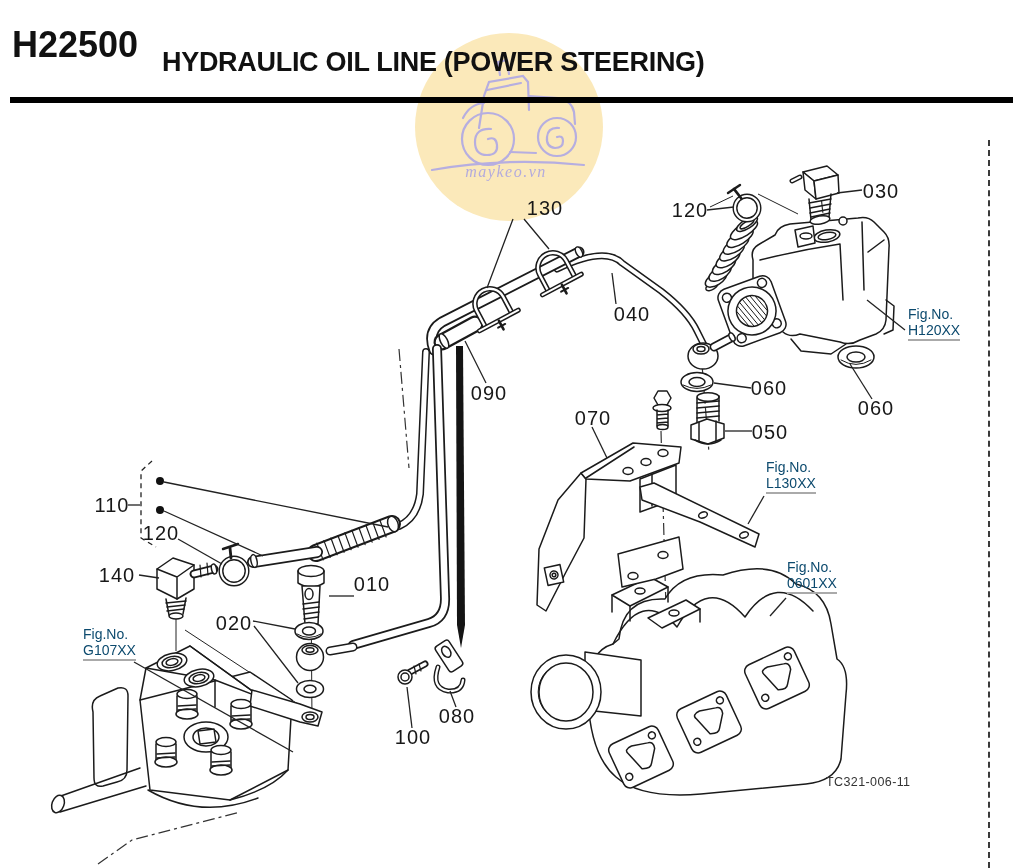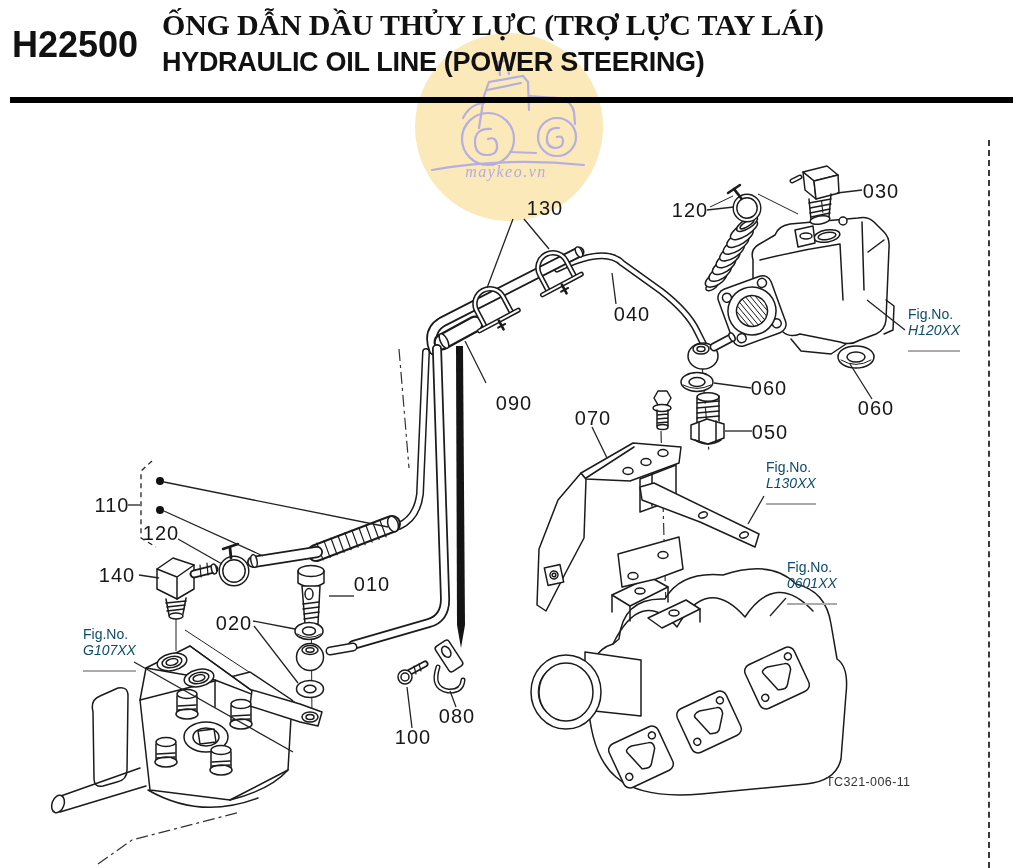--- a/index.html
+++ b/index.html
@@ -8,21 +8,21 @@
   .wm-circle{position:absolute;left:415px;top:33px;width:188px;height:188px;border-radius:50%;
              background:#fbe9ba;z-index:0;}
   svg.art{position:absolute;left:0;top:0;z-index:1;}
   .txt{position:absolute;z-index:2;white-space:nowrap;}
   .hdr-code{left:12px;top:24px;font-size:36px;font-weight:bold;letter-spacing:0px;}
   .hdr-vi{left:162px;top:8px;font-family:"Liberation Serif",serif;font-weight:bold;font-size:30px;letter-spacing:-0.2px;}
   .hdr-en{left:162px;top:47px;font-weight:bold;font-size:27px;letter-spacing:-0.3px;}
   .rule{position:absolute;left:10px;top:97px;width:1003px;height:6px;background:#000;z-index:2;}
   .callout{transform:translate(-50%,-50%);font-size:20px;letter-spacing:1px;color:#181818;}
   .fig{font-size:14px;line-height:16px;color:#0c4a6e;}
-  .fig .code-u{display:inline-block;border-bottom:2px solid #aaa;padding-bottom:12px;font-style:italic;}
+  .fig .code-u{display:inline-block;border-bottom:2px solid #aaa;padding-bottom:1px;}
   .tc{font-size:12.5px;color:#333;letter-spacing:0.4px;}
   .wm-text{transform:translate(-50%,-50%);font-family:"Liberation Serif",serif;font-style:italic;
            font-size:16px;color:#b3abdd;letter-spacing:1.5px;}
   .dash-border{position:absolute;left:988px;top:140px;height:728px;width:0;
                border-left:2.5px dashed #3a3a3a;z-index:2;}
 </style>
 </head>
 <body>
 
 <div class="page">
@@ -398,31 +398,30 @@
       <path d="M164,482 L388,527 M164,511 L263,556"></path>
       <path d="M152,461 L141,471 L141,538 L156,547" stroke-dasharray="5 4"></path>
     </g>
     <g fill="#111" stroke="none">
       <circle cx="160" cy="481" r="4"></circle>
         <circle cx="160" cy="510" r="4"></circle>
     </g>
   </svg>
 
   <span class="txt hdr-code">H22500</span>
-  <span class="txt hdr-vi">ỐNG DẪN DẦU THỦY LỰC (TRỢ LỰC TAY LÁI)</span>
   <span class="txt hdr-en">HYDRAULIC OIL LINE (POWER STEERING)</span>
   <div class="rule"></div>
 
   <span class="txt wm-text" style="left:506px;top:172px;">maykeo.vn</span>
 
   <span class="txt callout" style="left:521px;top:208px;margin-left:24px;">130</span>
   <span class="txt callout" style="left:690px;top:210px;">120</span>
   <span class="txt callout" style="left:881px;top:191px;text-align:center;">030</span>
   <span class="txt callout" style="left:632px;top:314px;">040</span>
-  <span class="txt callout" style="left:514px;top:393px;margin-top:10px;">090</span>
+  <span class="txt callout" style="left:489px;top:393px;">090</span>
   <span class="txt callout" style="left:769px;top:388px;">060</span>
   <span class="txt callout" style="left:876px;top:408px;">060</span>
   <span class="txt callout" style="left:770px;top:432px;text-align:center;">050</span>
   <span class="txt callout" style="left:593px;top:418px;">070</span>
   <span class="txt callout" style="left:112px;top:505px;">110</span>
   <span class="txt callout" style="left:161px;top:533px;">120</span>
   <span class="txt callout" style="left:117px;top:575px;">140</span>
   <span class="txt callout" style="left:372px;top:572px;margin-top:12px;">010</span>
   <span class="txt callout" style="left:234px;top:623px;">020</span>
   <span class="txt callout" style="left:413px;top:737px;">100</span>

